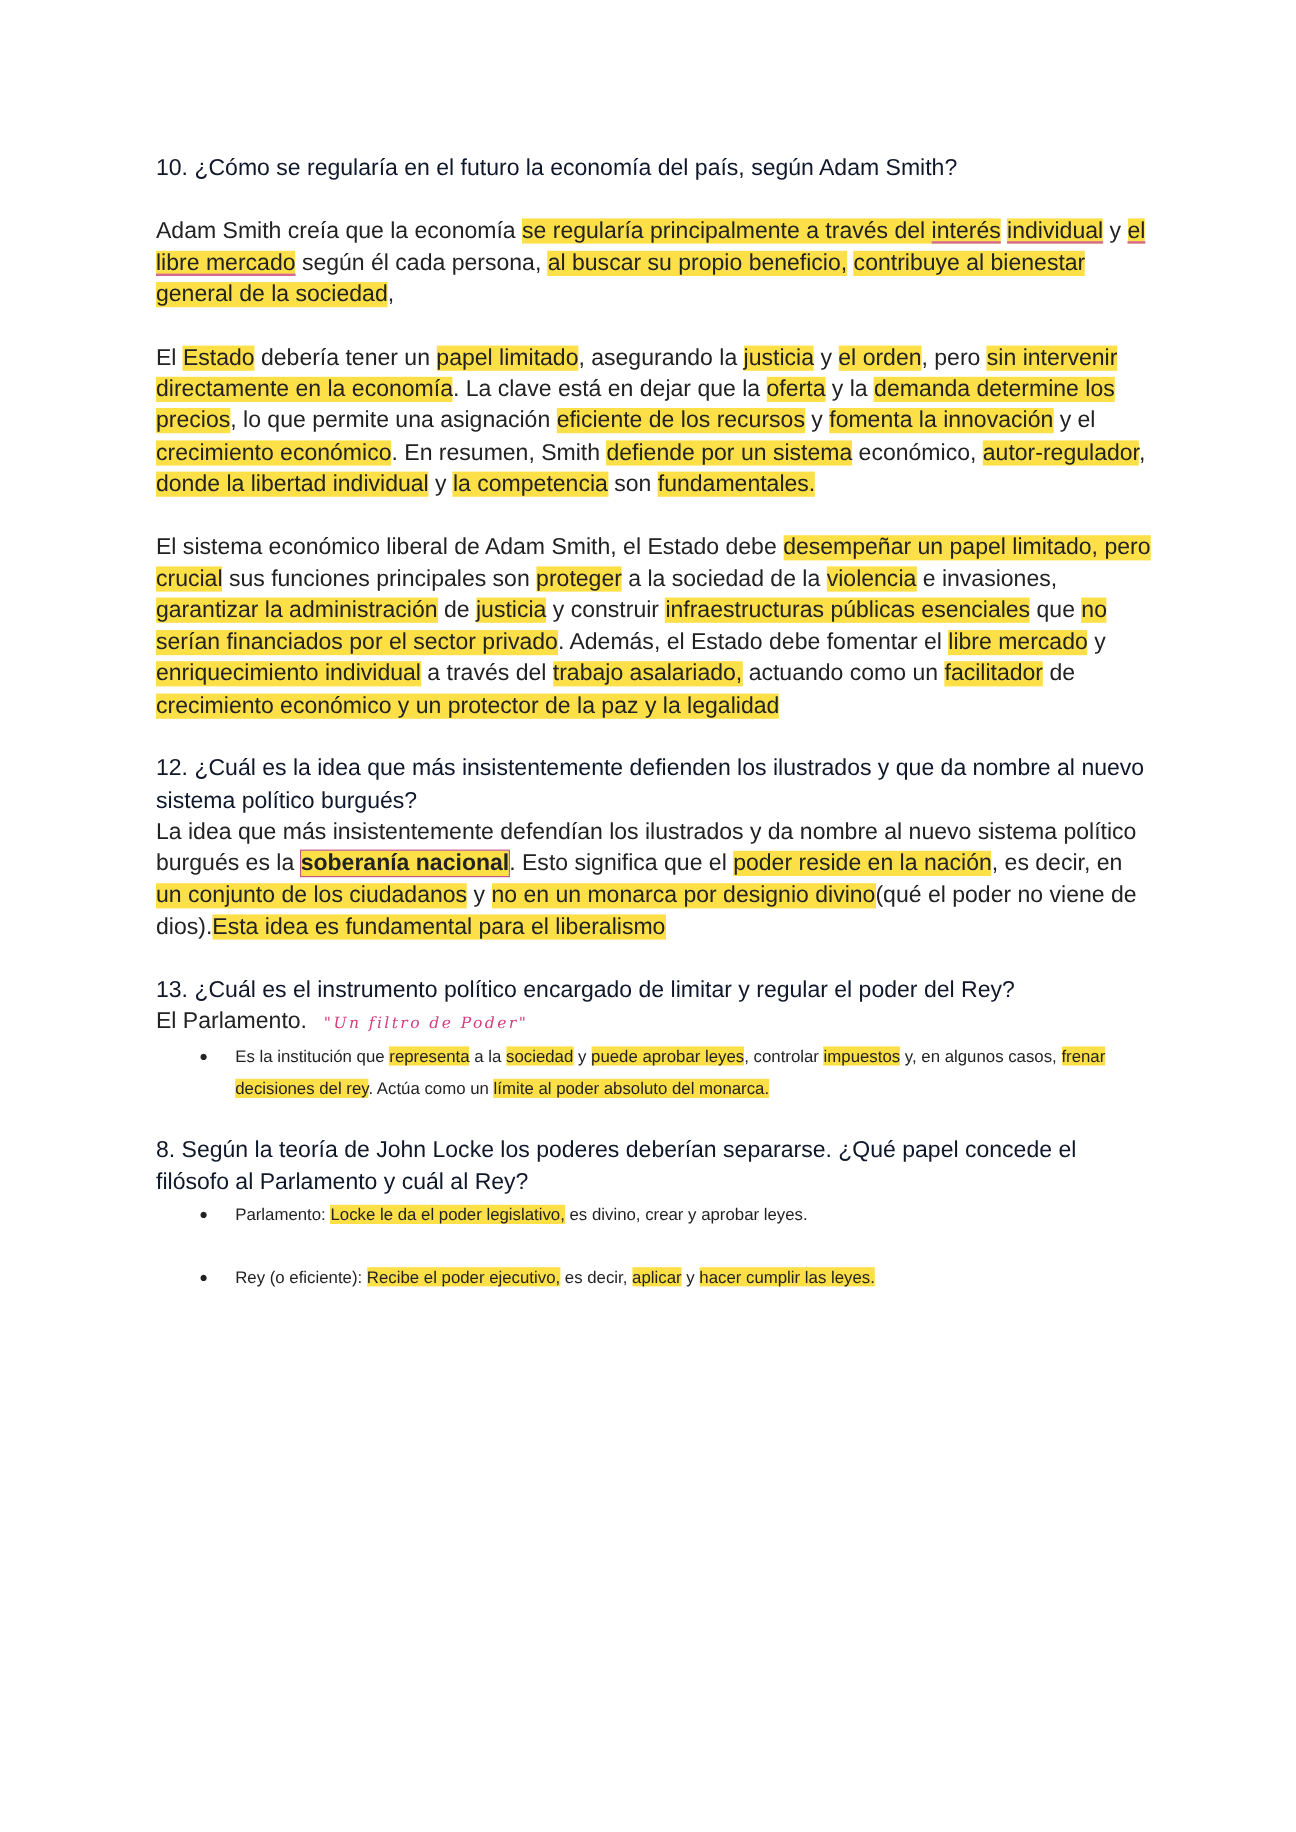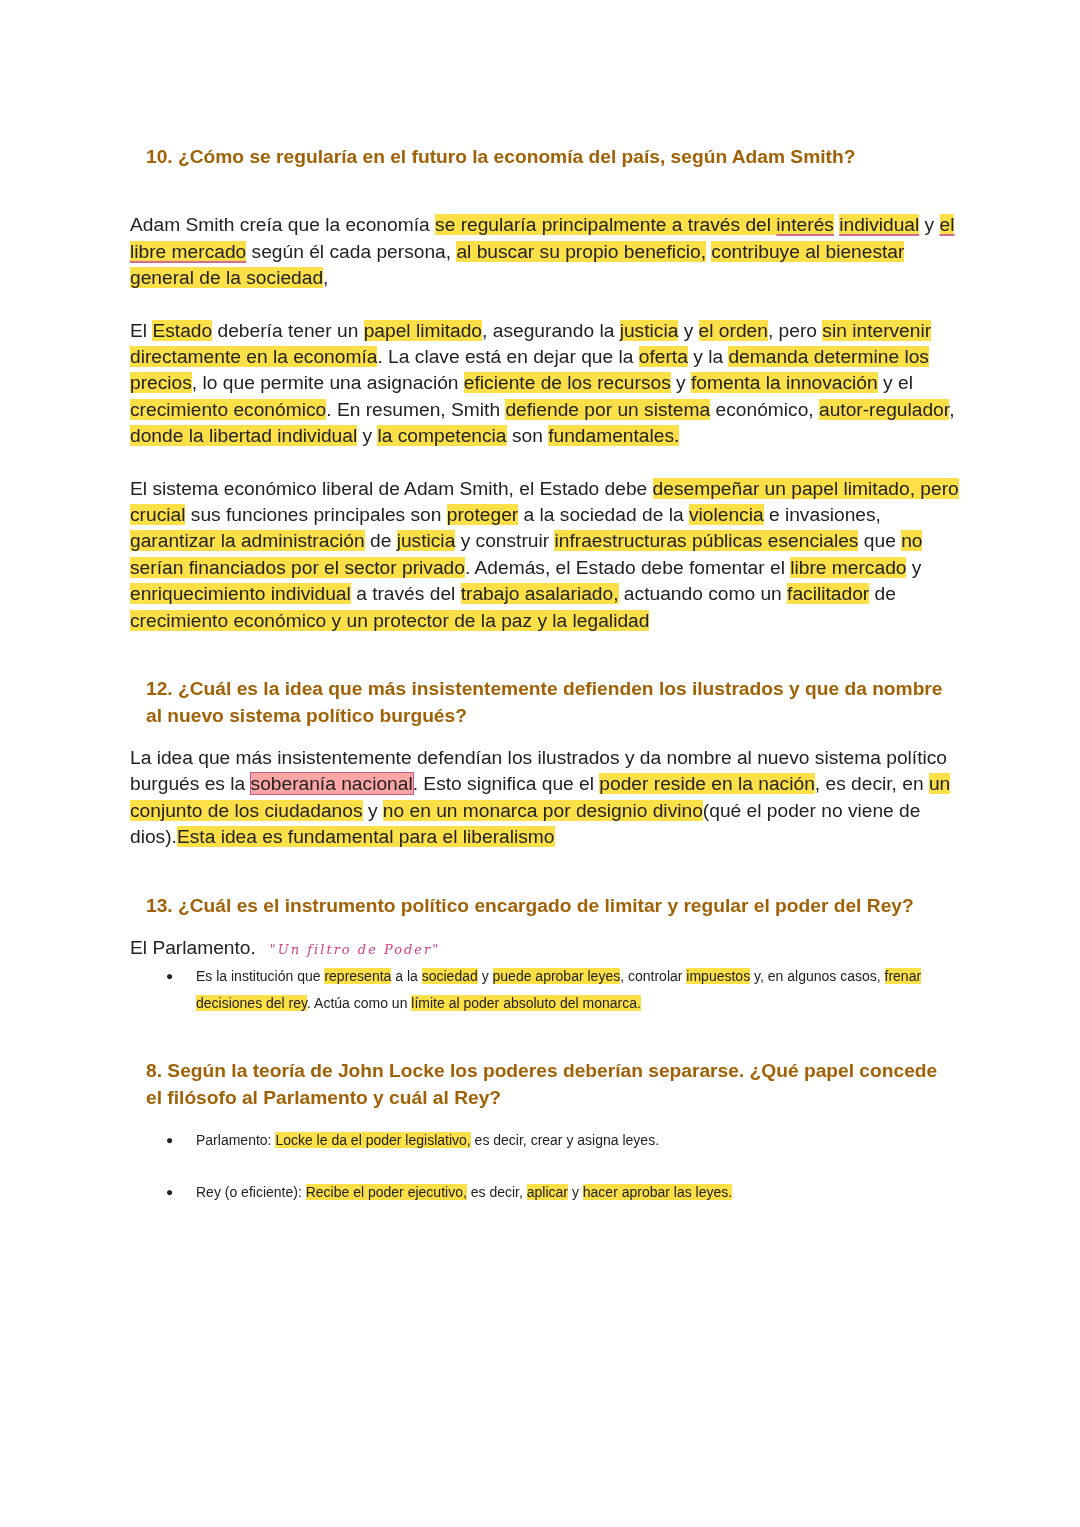--- a/index.html
+++ b/index.html
@@ -1,25 +1,25 @@
 <!DOCTYPE html>
 <html><head>
   <meta charset="utf-8">
   <style>
     html, body { margin: 0; padding: 0; background: #ffffff; }
     body { width: 1080px; height: 1527px; position: relative; overflow: hidden;
       font-family: "Liberation Sans", sans-serif; color: #222222; }
     .page { position: absolute; left: 130px; top: 128px; width: 830px; }
-    .q { font-weight: bold; font-size: 19.2px; line-height: 26.4px; margin: 16px; color: #a16207; }
+    .q { font-weight: normal; font-size: 19.2px; line-height: 26.4px; margin: 0; color: #0f172a; }
     .p { font-size: 19.2px; line-height: 26.4px; margin: 0; }
     .gap1 { height: 26px; }
     .gap2 { height: 26px; }
     .hl { background: #fde047; }
     .ul { text-decoration: underline; text-decoration-color: #d46a93; text-underline-offset: 3px; text-decoration-thickness: 2px; }
-    .box { outline: 1.5px solid #c65a86; outline-offset: 0px; background: #fca5a5; }
+    .box { outline: 1.5px solid #c65a86; outline-offset: 0px; background: #fde047; font-weight: bold; }
     .bullets { list-style: none; margin: 0; padding: 0 0 0 66px; }
     .bullets li { position: relative; font-size: 14px; line-height: 26.4px; }
     .bullets li::before { content: "●"; position: absolute; left: -30px; top: 0; font-size: 12px; color: #222; }
     .hand { font-family: "DejaVu Serif", serif; font-style: italic; color: #d33d7e; font-size: 13px; margin-left: 14px; letter-spacing: 2px; }
     .indent { padding-left: 66px; }
   </style>
 </head>
 <body>
 
 <div class="page">
@@ -42,20 +42,20 @@
   <p class="p">
     <span>El Parlamento.</span><span class="hand">"Un filtro de Poder"</span>
   </p>
   <ul class="bullets">
     <li class="rich"><span>Es la institución que </span><span class="hl">representa</span><span> a la </span><span class="hl">sociedad</span><span> y </span><span class="hl">puede aprobar leyes</span><span>, controlar </span><span class="hl">impuestos</span><span> y, en algunos casos, </span><span class="hl">frenar decisiones del rey</span><span>. Actúa como un </span><span class="hl">límite al poder absoluto del monarca.</span></li>
   </ul>
   <div class="gap2"></div>
 
   <p class="q">8. Según la teoría de John Locke los poderes deberían separarse. ¿Qué papel concede el filósofo al Parlamento y cuál al Rey?</p>
   <ul class="bullets">
-    <li class="rich"><span>Parlamento: </span><span class="hl">Locke le da el poder legislativo,</span><span> es decir, crear y asigna leyes.</span></li>
+    <li class="rich"><span>Parlamento: </span><span class="hl">Locke le da el poder legislativo,</span><span> es divino, crear y aprobar leyes.</span></li>
     <li style="height:26px;list-style:none" class="nobullet"></li>
-    <li class="rich"><span>Rey (o eficiente): </span><span class="hl">Recibe el poder ejecutivo,</span><span> es decir, </span><span class="hl">aplicar</span><span> y </span><span class="hl">hacer aprobar las leyes.</span></li>
+    <li class="rich"><span>Rey (o eficiente): </span><span class="hl">Recibe el poder ejecutivo,</span><span> es decir, </span><span class="hl">aplicar</span><span> y </span><span class="hl">hacer cumplir las leyes.</span></li>
   </ul>
   <div class="gap2"></div>
 </div>
 
 <style>.nobullet::before{content:""!important;}</style>
 
 </body></html>

